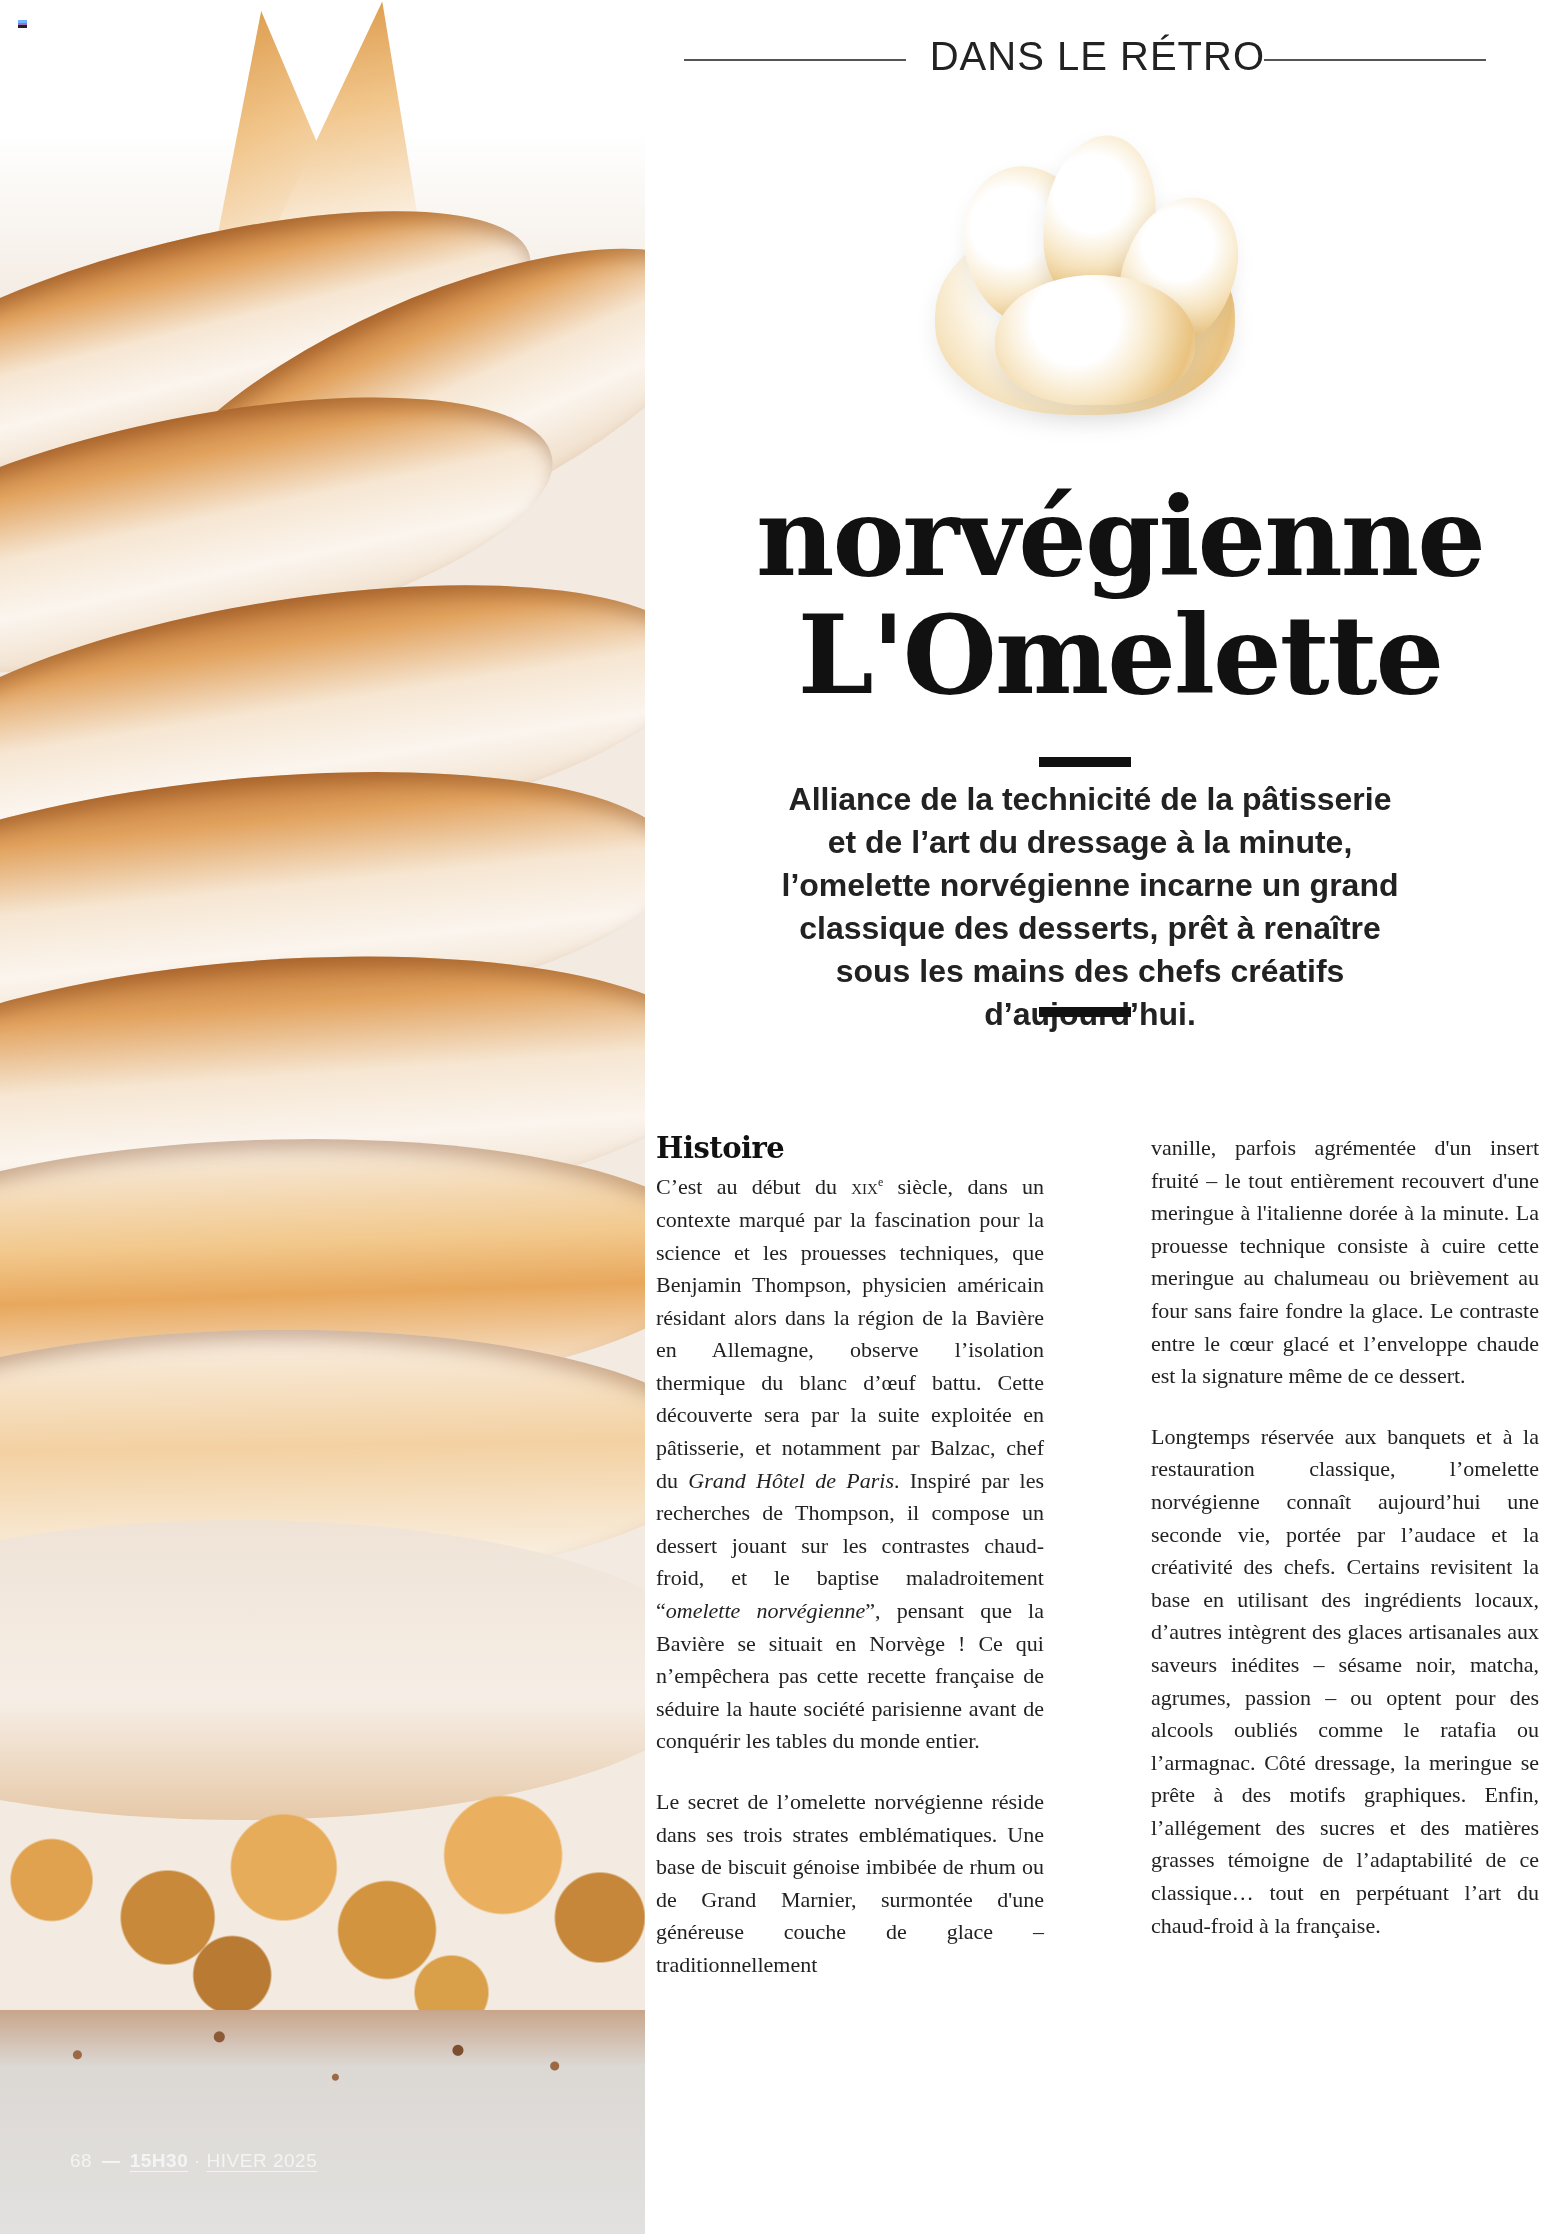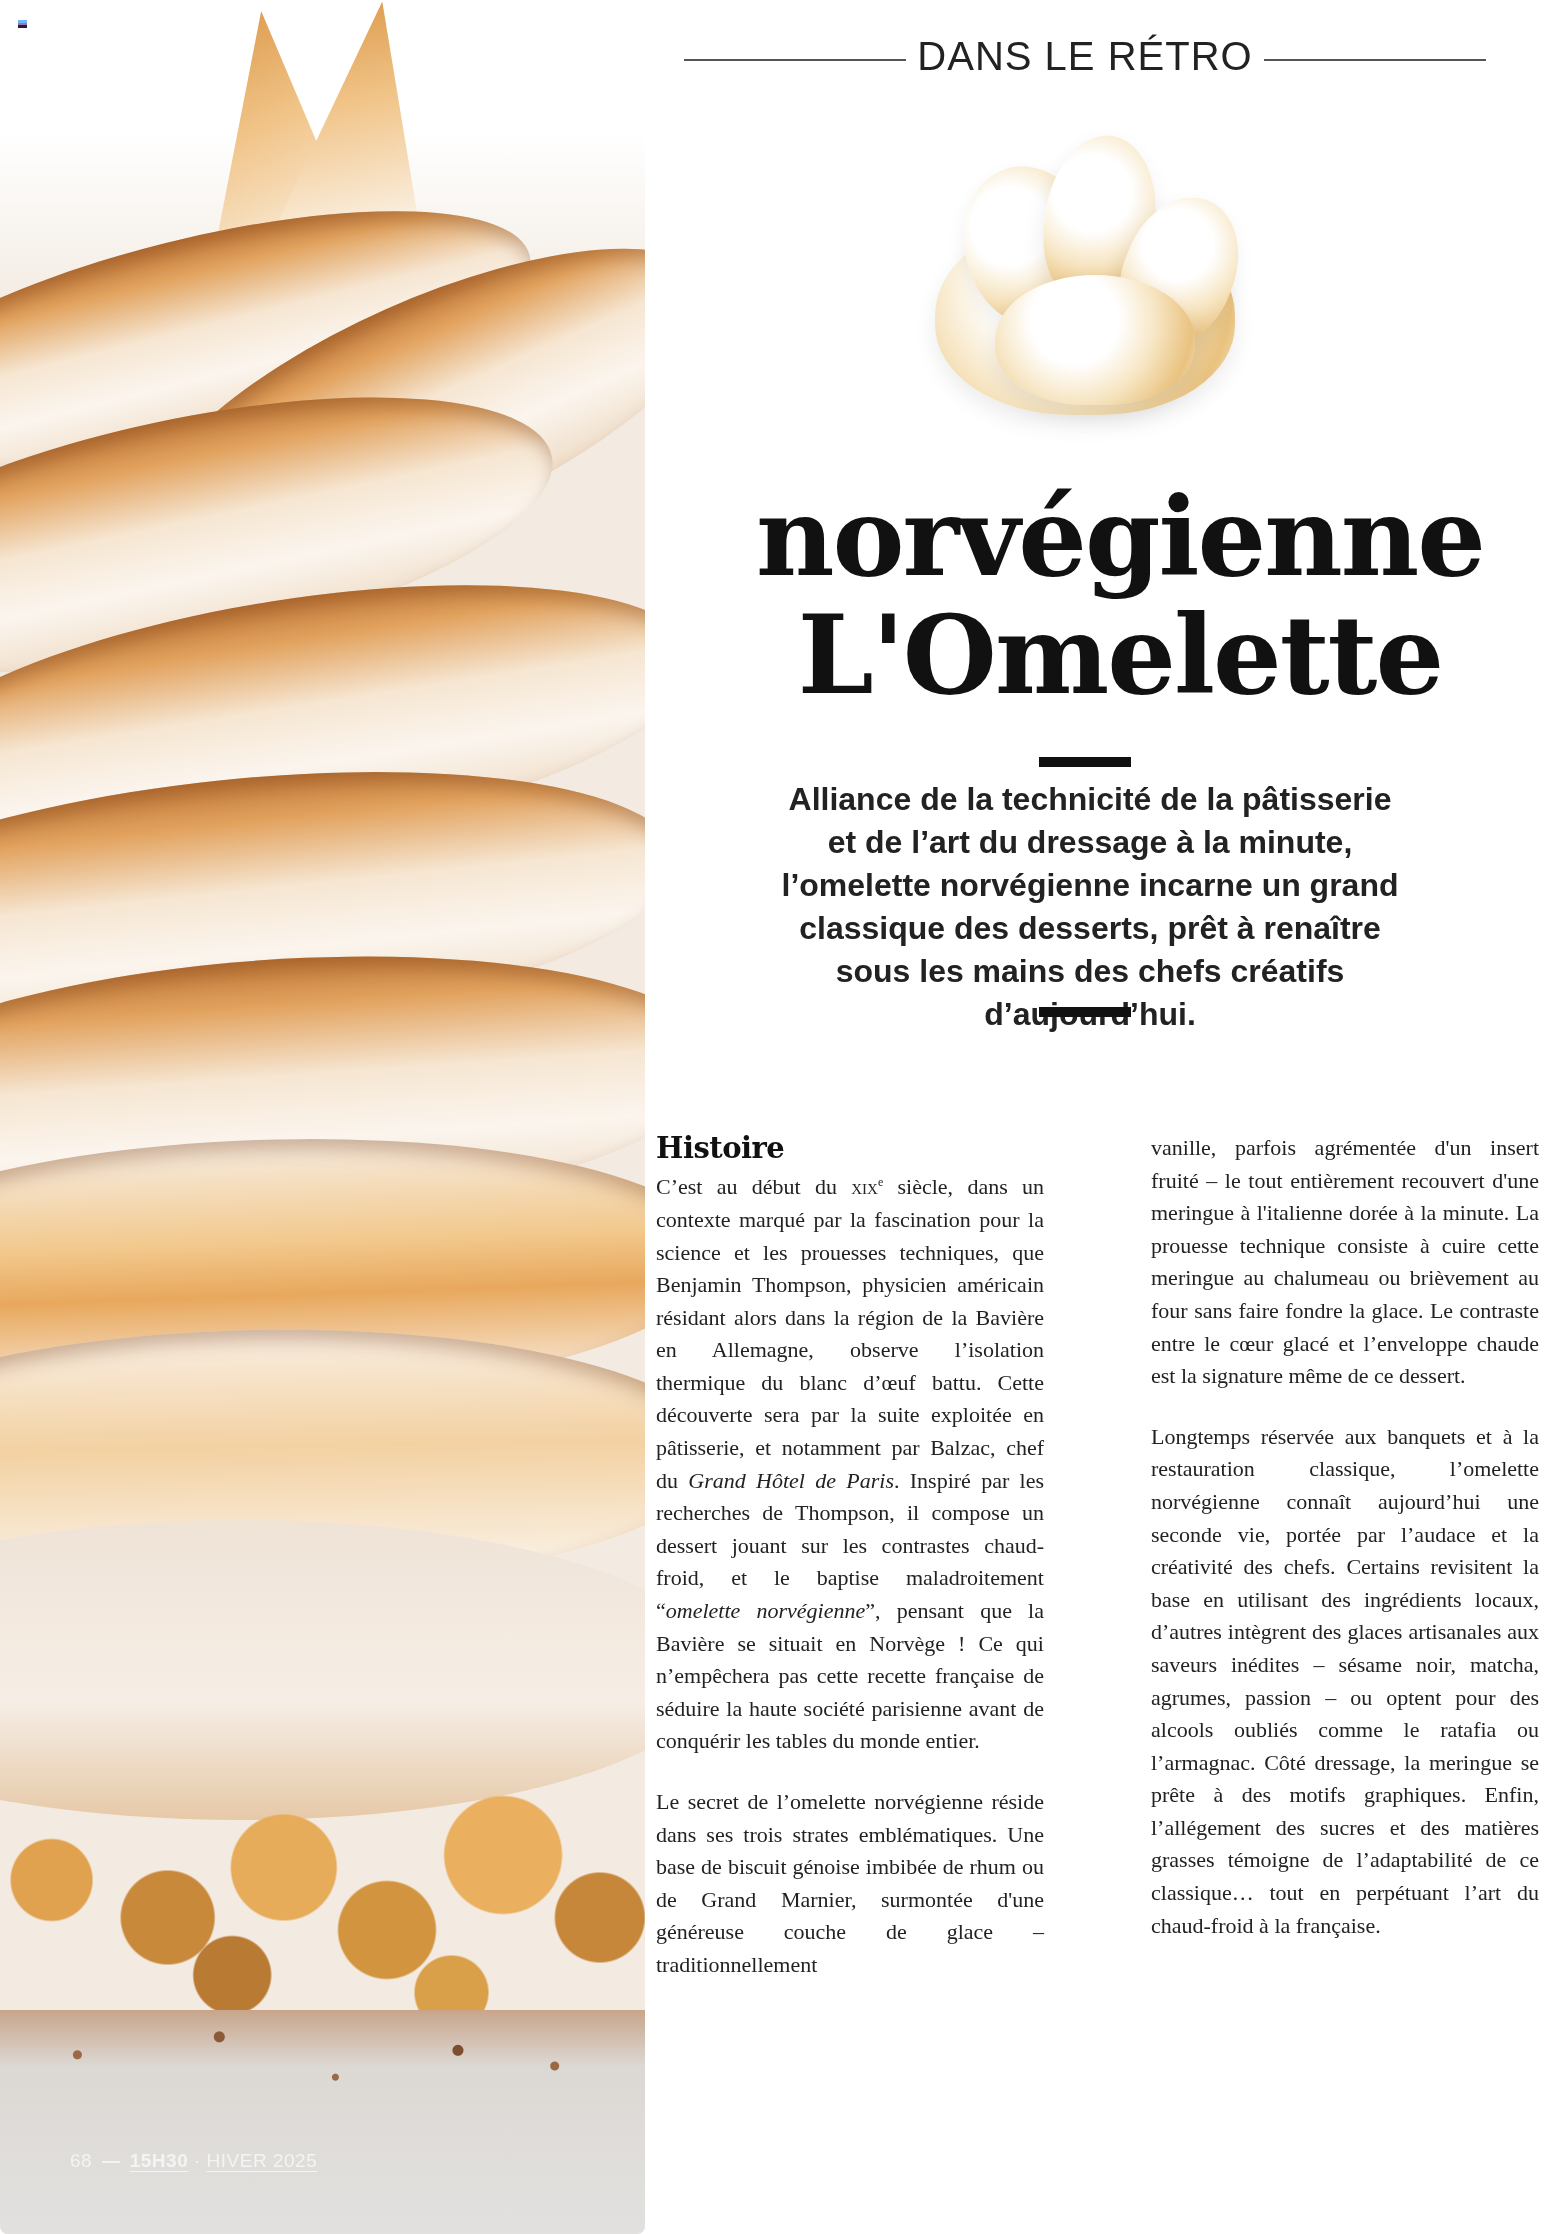--- a/index.html
+++ b/index.html
@@ -9,21 +9,20 @@
     font-family: "Liberation Serif", serif;
   }
   .abs { position: absolute; }
 
   
   .photo {
     left: 0; top: 0; width: 645px; height: 2234px; overflow: hidden;
     background:
       linear-gradient(180deg, #ffffff 0%, #ffffff 6%, transparent 14%),
       #f3ebe2;
-    border-radius: 8px;
   }
   .swirl {
     position: absolute; border-radius: 50%;
     background: linear-gradient(180deg, #c27a3a 0%, #e2a35f 18%, #f6e6d2 45%, #fbf5ee 70%, #efdcc6 100%);
     box-shadow: inset 0 10px 18px rgba(120,60,20,.35);
     transform-origin: center;
   }
   .peak {
     position: absolute; width: 220px; height: 360px;
     background: linear-gradient(160deg, #d8923f 0%, #f1c58a 35%, #fbf2e6 70%, #efd8bb 100%);
@@ -60,21 +59,21 @@
   .folio .dash { display: inline-block; width: 18px; height: 2px; background: #f4f4f4; vertical-align: middle; margin: 0 4px; }
   .folio .season { text-decoration: underline; text-underline-offset: 4px; }
   .logo-mark {
     position: absolute; left: 18px; top: 20px; width: 9px; height: 8px;
     background: linear-gradient(180deg, #6fb6ff 0 33%, #a070c0 33% 66%, #222 66% 100%);
   }
 
   
   .rubric-line { top: 59px; height: 2px; background: #555; }
   .rubric {
-    left: 905px; top: 34px; width: 360px; text-align: center;
+    left: 905px; top: 34px; width: 360px; text-align: right;
     font-family: "Liberation Sans", sans-serif; font-size: 40px; letter-spacing: 1px; color: #222;
   }
 
   
   .mini-meringue { left: 905px; top: 125px; width: 360px; height: 300px; }
   .mm-blob {
     position: absolute; border-radius: 50% 50% 45% 45%;
     background: radial-gradient(circle at 40% 35%, #ffffff 0 30%, #f7e6c4 55%, #e9c27f 80%, #f9f1e2 100%);
     box-shadow: 0 10px 22px rgba(0,0,0,.08);
   }

